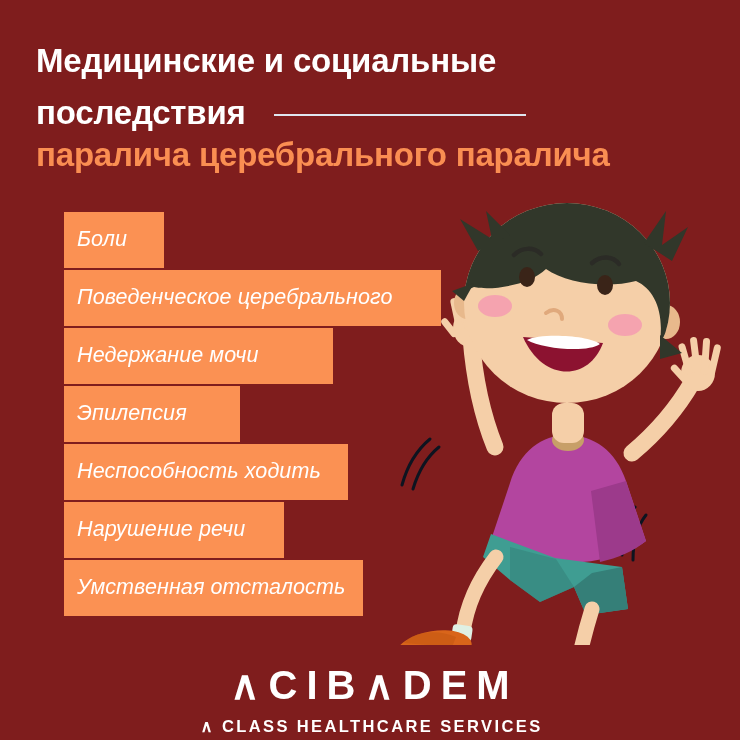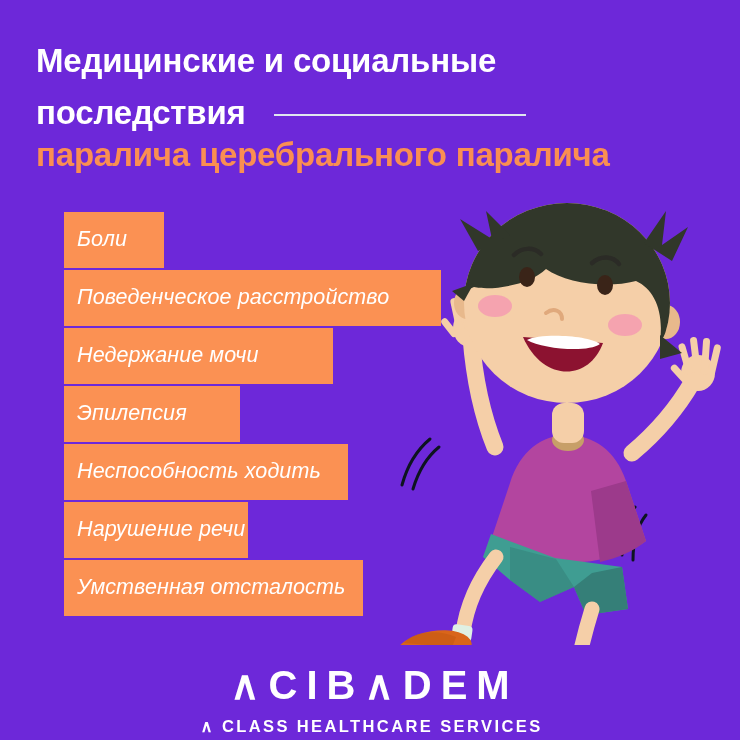--- a/index.html
+++ b/index.html
@@ -5,21 +5,21 @@
   html, body {
     margin: 0;
     padding: 0;
     background: #0a1a33;
   }
   #poster {
     position: relative;
     width: 740px;
     height: 740px;
     overflow: hidden;
-    background: #6d28d9;
+    background: #7f1d1d;
     font-family: "Liberation Sans", sans-serif;
     -webkit-font-smoothing: antialiased;
   }
 
   
   .headline {
     position: absolute;
     left: 36px;
     top: 40px;
     width: 680px;
@@ -126,32 +126,32 @@
       <div class="divider-rule"></div>
     </div>
     <div class="headline-line hl-orange">паралича церебрального паралича</div>
   </div>
 
   <div class="bars">
     <div class="bar" style="width:100px">
       <span class="bar-label">Боли</span>
     </div>
     <div class="bar" style="width:377px">
-      <span class="bar-label">Поведенческое расстройство</span>
+      <span class="bar-label">Поведенческое церебрального</span>
     </div>
     <div class="bar" style="width:269px">
       <span class="bar-label">Недержание мочи</span>
     </div>
     <div class="bar" style="width:176px">
       <span class="bar-label">Эпилепсия</span>
     </div>
     <div class="bar" style="width:284px">
       <span class="bar-label">Неспособность ходить</span>
     </div>
-    <div class="bar" style="width:184px">
+    <div class="bar" style="width:220px">
       <span class="bar-label">Нарушение речи</span>
     </div>
     <div class="bar" style="width:299px">
       <span class="bar-label">Умственная отсталость</span>
     </div>
   </div>
 
   <svg class="kid" viewBox="0 0 380 460">
     <defs>
       <clipPath id="headClip">

